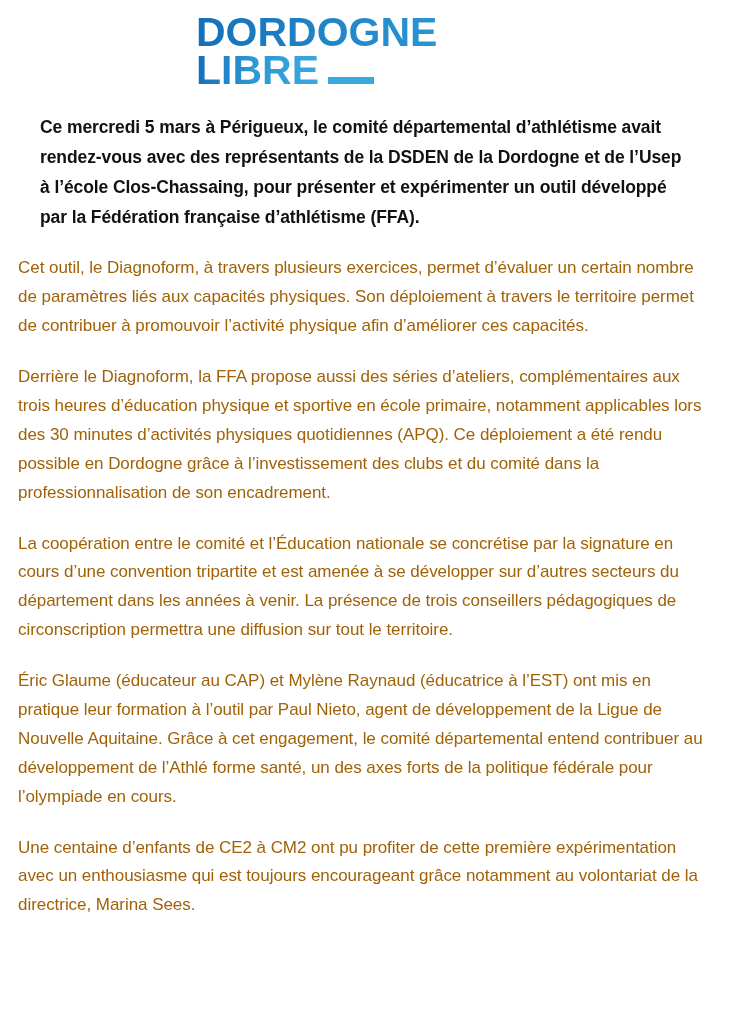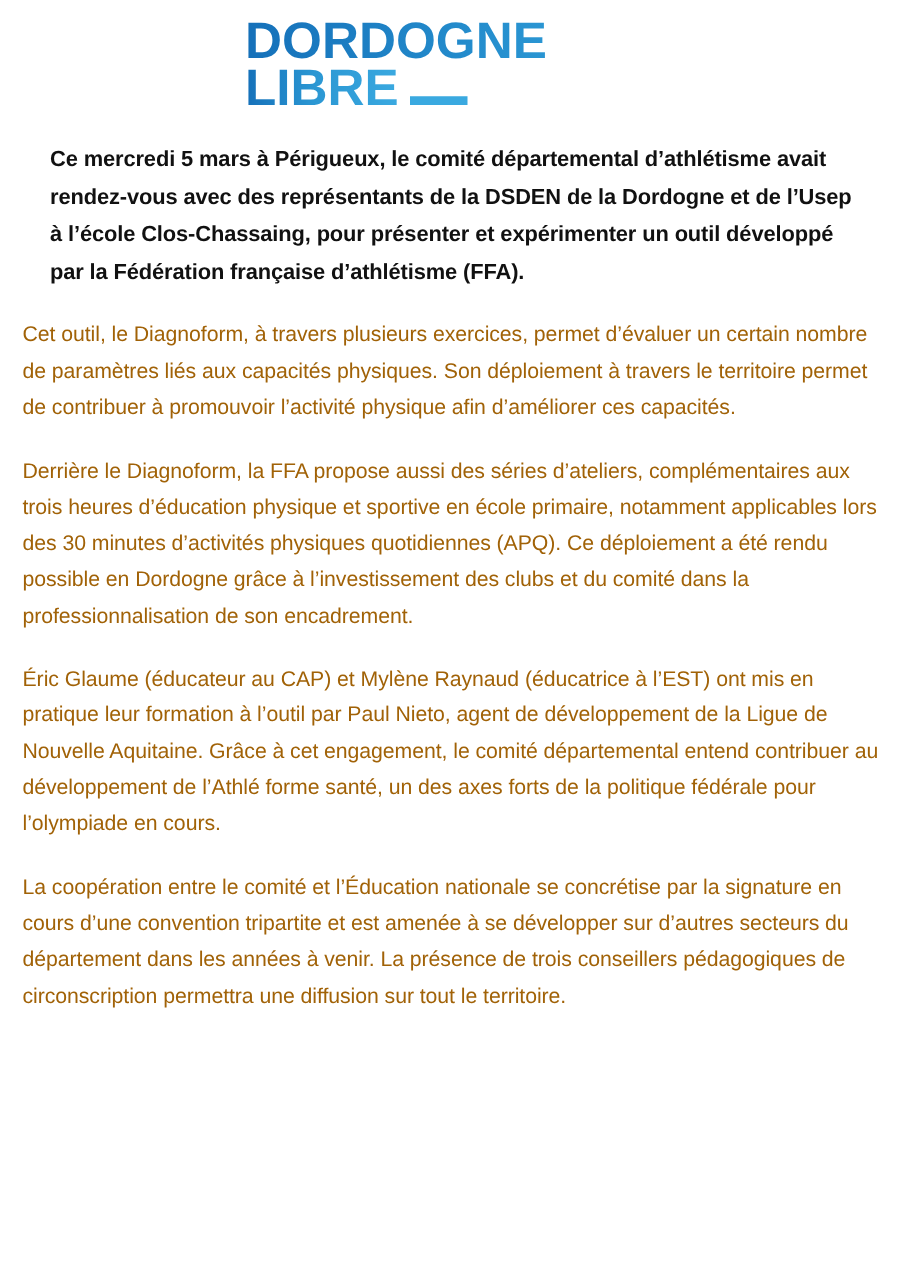--- a/index.html
+++ b/index.html
@@ -111,19 +111,20 @@
   </header>
 
   <main class="article">
 
     <p class="lead">Ce mercredi 5 mars à Périgueux, le comité départemental d’athlétisme avait rendez-vous avec des représentants de la DSDEN de la Dordogne et de l’Usep à l’école Clos-Chassaing, pour présenter et expérimenter un outil développé par la Fédération française d’athlétisme (FFA).</p>
 
     <p class="para">Cet outil, le Diagnoform, à travers plusieurs exercices, permet d’évaluer un certain nombre de paramètres liés aux capacités physiques. Son déploiement à travers le territoire permet de contribuer à promouvoir l’activité physique afin d’améliorer ces capacités.</p>
 
     <p class="para">Derrière le Diagnoform, la FFA propose aussi des séries d’ateliers, complémentaires aux trois heures d’éducation physique et sportive en école primaire, notamment applicables lors des 30 minutes d’activités physiques quotidiennes (APQ). Ce déploiement a été rendu possible en Dordogne grâce à l’investissement des clubs et du comité dans la professionnalisation de son encadrement.</p>
 
+    <p class="para">La coopération entre le comité et l’Éducation nationale se concrétise par la signature en cours d’une convention tripartite et est amenée à se développer sur d’autres secteurs du département dans les années à venir. La présence de trois conseillers pédagogiques de circonscription permettra une diffusion sur tout le territoire.</p>
+
     <p class="para">Éric Glaume (éducateur au CAP) et Mylène Raynaud (éducatrice à l’EST) ont mis en pratique leur formation à l’outil par Paul Nieto, agent de développement de la Ligue de Nouvelle Aquitaine. Grâce à cet engagement, le comité départemental entend contribuer au développement de l’Athlé forme santé, un des axes forts de la politique fédérale pour l’olympiade en cours.</p>
 
-    <p class="para">La coopération entre le comité et l’Éducation nationale se concrétise par la signature en cours d’une convention tripartite et est amenée à se développer sur d’autres secteurs du département dans les années à venir. La présence de trois conseillers pédagogiques de circonscription permettra une diffusion sur tout le territoire.</p>
-
+    <p class="para">Une centaine d’enfants de CE2 à CM2 ont pu profiter de cette première expérimentation avec un enthousiasme qui est toujours encourageant grâce notamment au volontariat de la directrice, Marina Sees.</p>
 
   </main>
 </div>
 
 </body></html>

